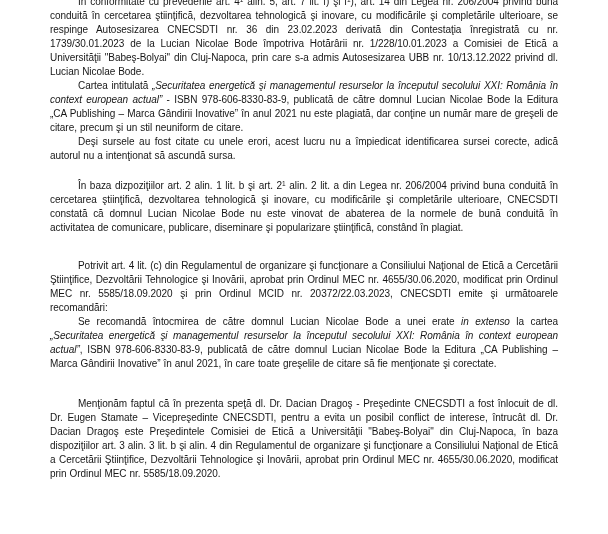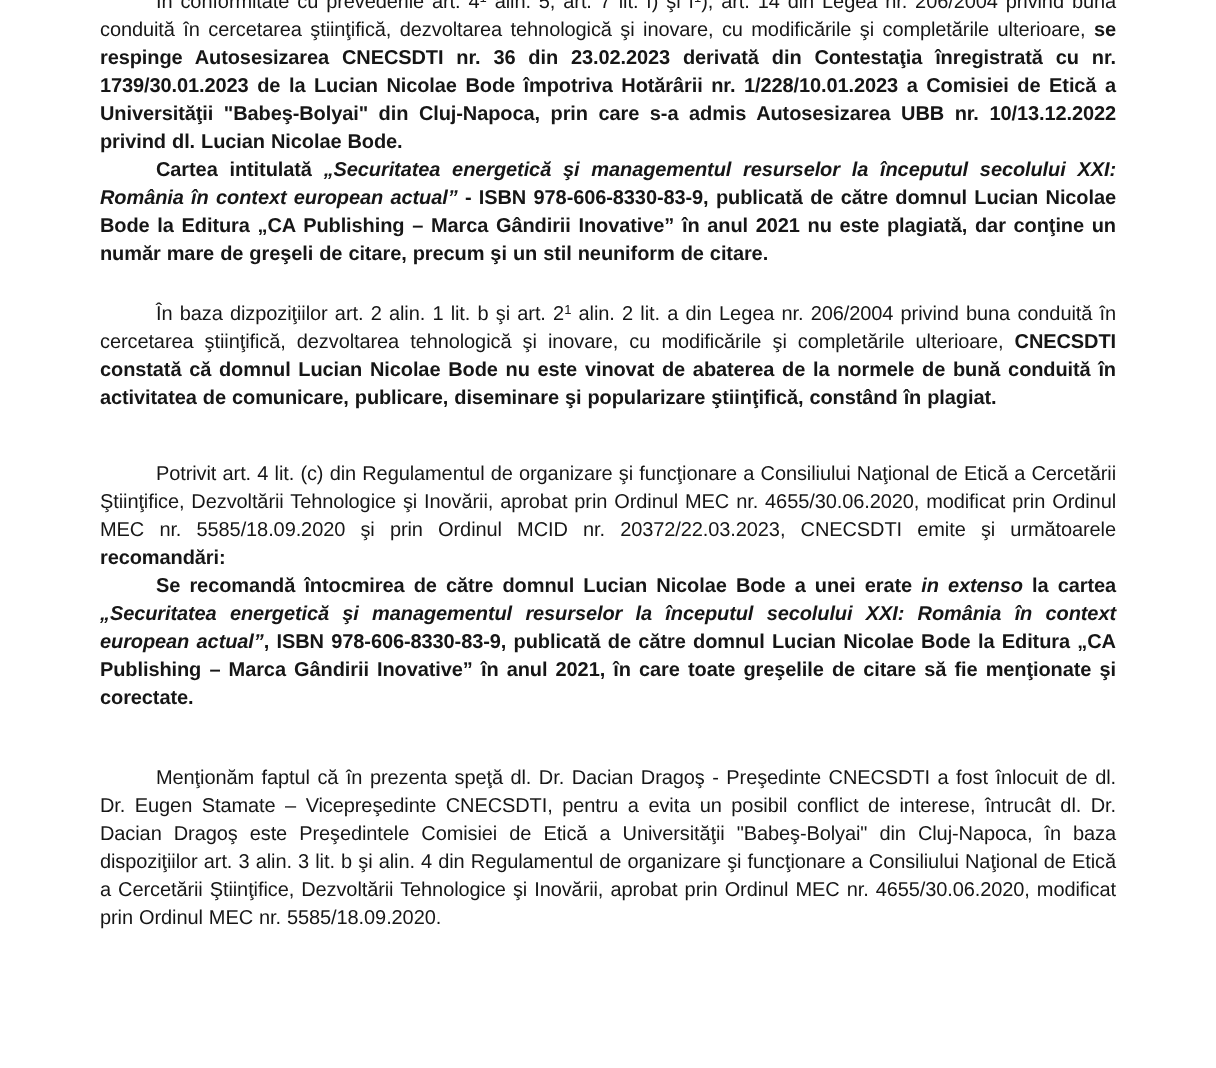--- a/index.html
+++ b/index.html
@@ -23,35 +23,36 @@
   }
   .para {
     margin: 0;
     font-size: 10px;
     line-height: 14px;
     letter-spacing: -0.05px;
     text-align: justify;
     text-indent: 28px;
     word-spacing: 0.3px;
   }
-  .para .b { font-weight: bold; }
+  .para .b { font-weight: normal; }
   .para .i { font-style: italic; }
   .para sup {
     font-size: 6.5px;
     line-height: 0;
     vertical-align: baseline;
     position: relative;
     top: -3.5px;
   }
 </style>
 </head>
 <body>
 
 <div class="page" style="background: rgb(255, 255, 255);">
   <div class="doc" style="color: rgb(22, 22, 22);">
       <p class="para"><span>În conformitate cu prevederile art. 4</span><sup>1</sup><span> alin. 5, art. 7 lit. f) şi f</span><sup>1</sup><span>), art. 14 din Legea nr. 206/2004 privind buna conduită în cercetarea ştiinţifică, dezvoltarea tehnologică şi inovare, cu modificările şi completările ulterioare, </span><span class="b">se respinge Autosesizarea CNECSDTI nr. 36 din 23.02.2023 derivată din Contestaţia înregistrată cu nr. 1739/30.01.2023 de la Lucian Nicolae Bode împotriva Hotărârii nr. 1/228/10.01.2023 a Comisiei de Etică a Universităţii "Babeş-Bolyai" din Cluj-Napoca, prin care s-a admis Autosesizarea UBB nr. 10/13.12.2022 privind dl. Lucian Nicolae Bode.</span></p>
       <p class="para"><span class="b">Cartea intitulată </span><span class="b i">„Securitatea energetică şi managementul resurselor la începutul secolului XXI: România în context european actual”</span><span class="b"> - ISBN 978-606-8330-83-9, publicată de către domnul Lucian Nicolae Bode la Editura „CA Publishing – Marca Gândirii Inovative” în anul 2021 nu este plagiată, dar conţine un număr mare de greşeli de citare, precum şi un stil neuniform de citare.</span></p>
+      <p class="para"><span class="b">Deşi sursele au fost citate cu unele erori, acest lucru nu a împiedicat identificarea sursei corecte, adică autorul nu a intenţionat să ascundă sursa.</span></p>
       <p class="para" style="margin-top: 16px;"><span>În baza dizpoziţiilor art. 2 alin. 1 lit. b şi art. 2</span><sup>1</sup><span> alin. 2 lit. a din Legea nr. 206/2004 privind buna conduită în cercetarea ştiinţifică, dezvoltarea tehnologică şi inovare, cu modificările şi completările ulterioare, </span><span class="b">CNECSDTI constată că domnul Lucian Nicolae Bode nu este vinovat de abaterea de la normele de bună conduită în activitatea de comunicare, publicare, diseminare şi popularizare ştiinţifică, constând în plagiat.</span></p>
       <p class="para" style="margin-top: 24px;"><span>Potrivit art. 4 lit. (c) din Regulamentul de organizare şi funcţionare a Consiliului Naţional de Etică a Cercetării Ştiinţifice, Dezvoltării Tehnologice şi Inovării, aprobat prin Ordinul MEC nr. 4655/30.06.2020, modificat prin Ordinul MEC nr. 5585/18.09.2020 şi prin Ordinul MCID nr. 20372/22.03.2023, CNECSDTI emite şi următoarele </span><span class="b">recomandări:</span></p>
       <p class="para"><span class="b">Se recomandă întocmirea de către domnul Lucian Nicolae Bode a unei erate </span><span class="b i">in extenso</span><span class="b"> la cartea </span><span class="b i">„Securitatea energetică şi managementul resurselor la începutul secolului XXI: România în context european actual”</span><span class="b">, ISBN 978-606-8330-83-9, publicată de către domnul Lucian Nicolae Bode la Editura „CA Publishing – Marca Gândirii Inovative” în anul 2021, în care toate greşelile de citare să fie menţionate şi corectate.</span></p>
       <p class="para" style="margin-top: 26px;"><span>Menţionăm faptul că în prezenta speţă dl. Dr. Dacian Dragoş - Preşedinte CNECSDTI a fost înlocuit de dl. Dr. Eugen Stamate – Vicepreşedinte CNECSDTI, pentru a evita un posibil conflict de interese, întrucât dl. Dr. Dacian Dragoş este Preşedintele Comisiei de Etică a Universităţii "Babeş-Bolyai" din Cluj-Napoca, în baza dispoziţiilor art. 3 alin. 3 lit. b şi alin. 4 din Regulamentul de organizare şi funcţionare a Consiliului Naţional de Etică a Cercetării Ştiinţifice, Dezvoltării Tehnologice şi Inovării, aprobat prin Ordinul MEC nr. 4655/30.06.2020, modificat prin Ordinul MEC nr. 5585/18.09.2020.</span></p>
     </div>
 </div>
 
 </body></html>

